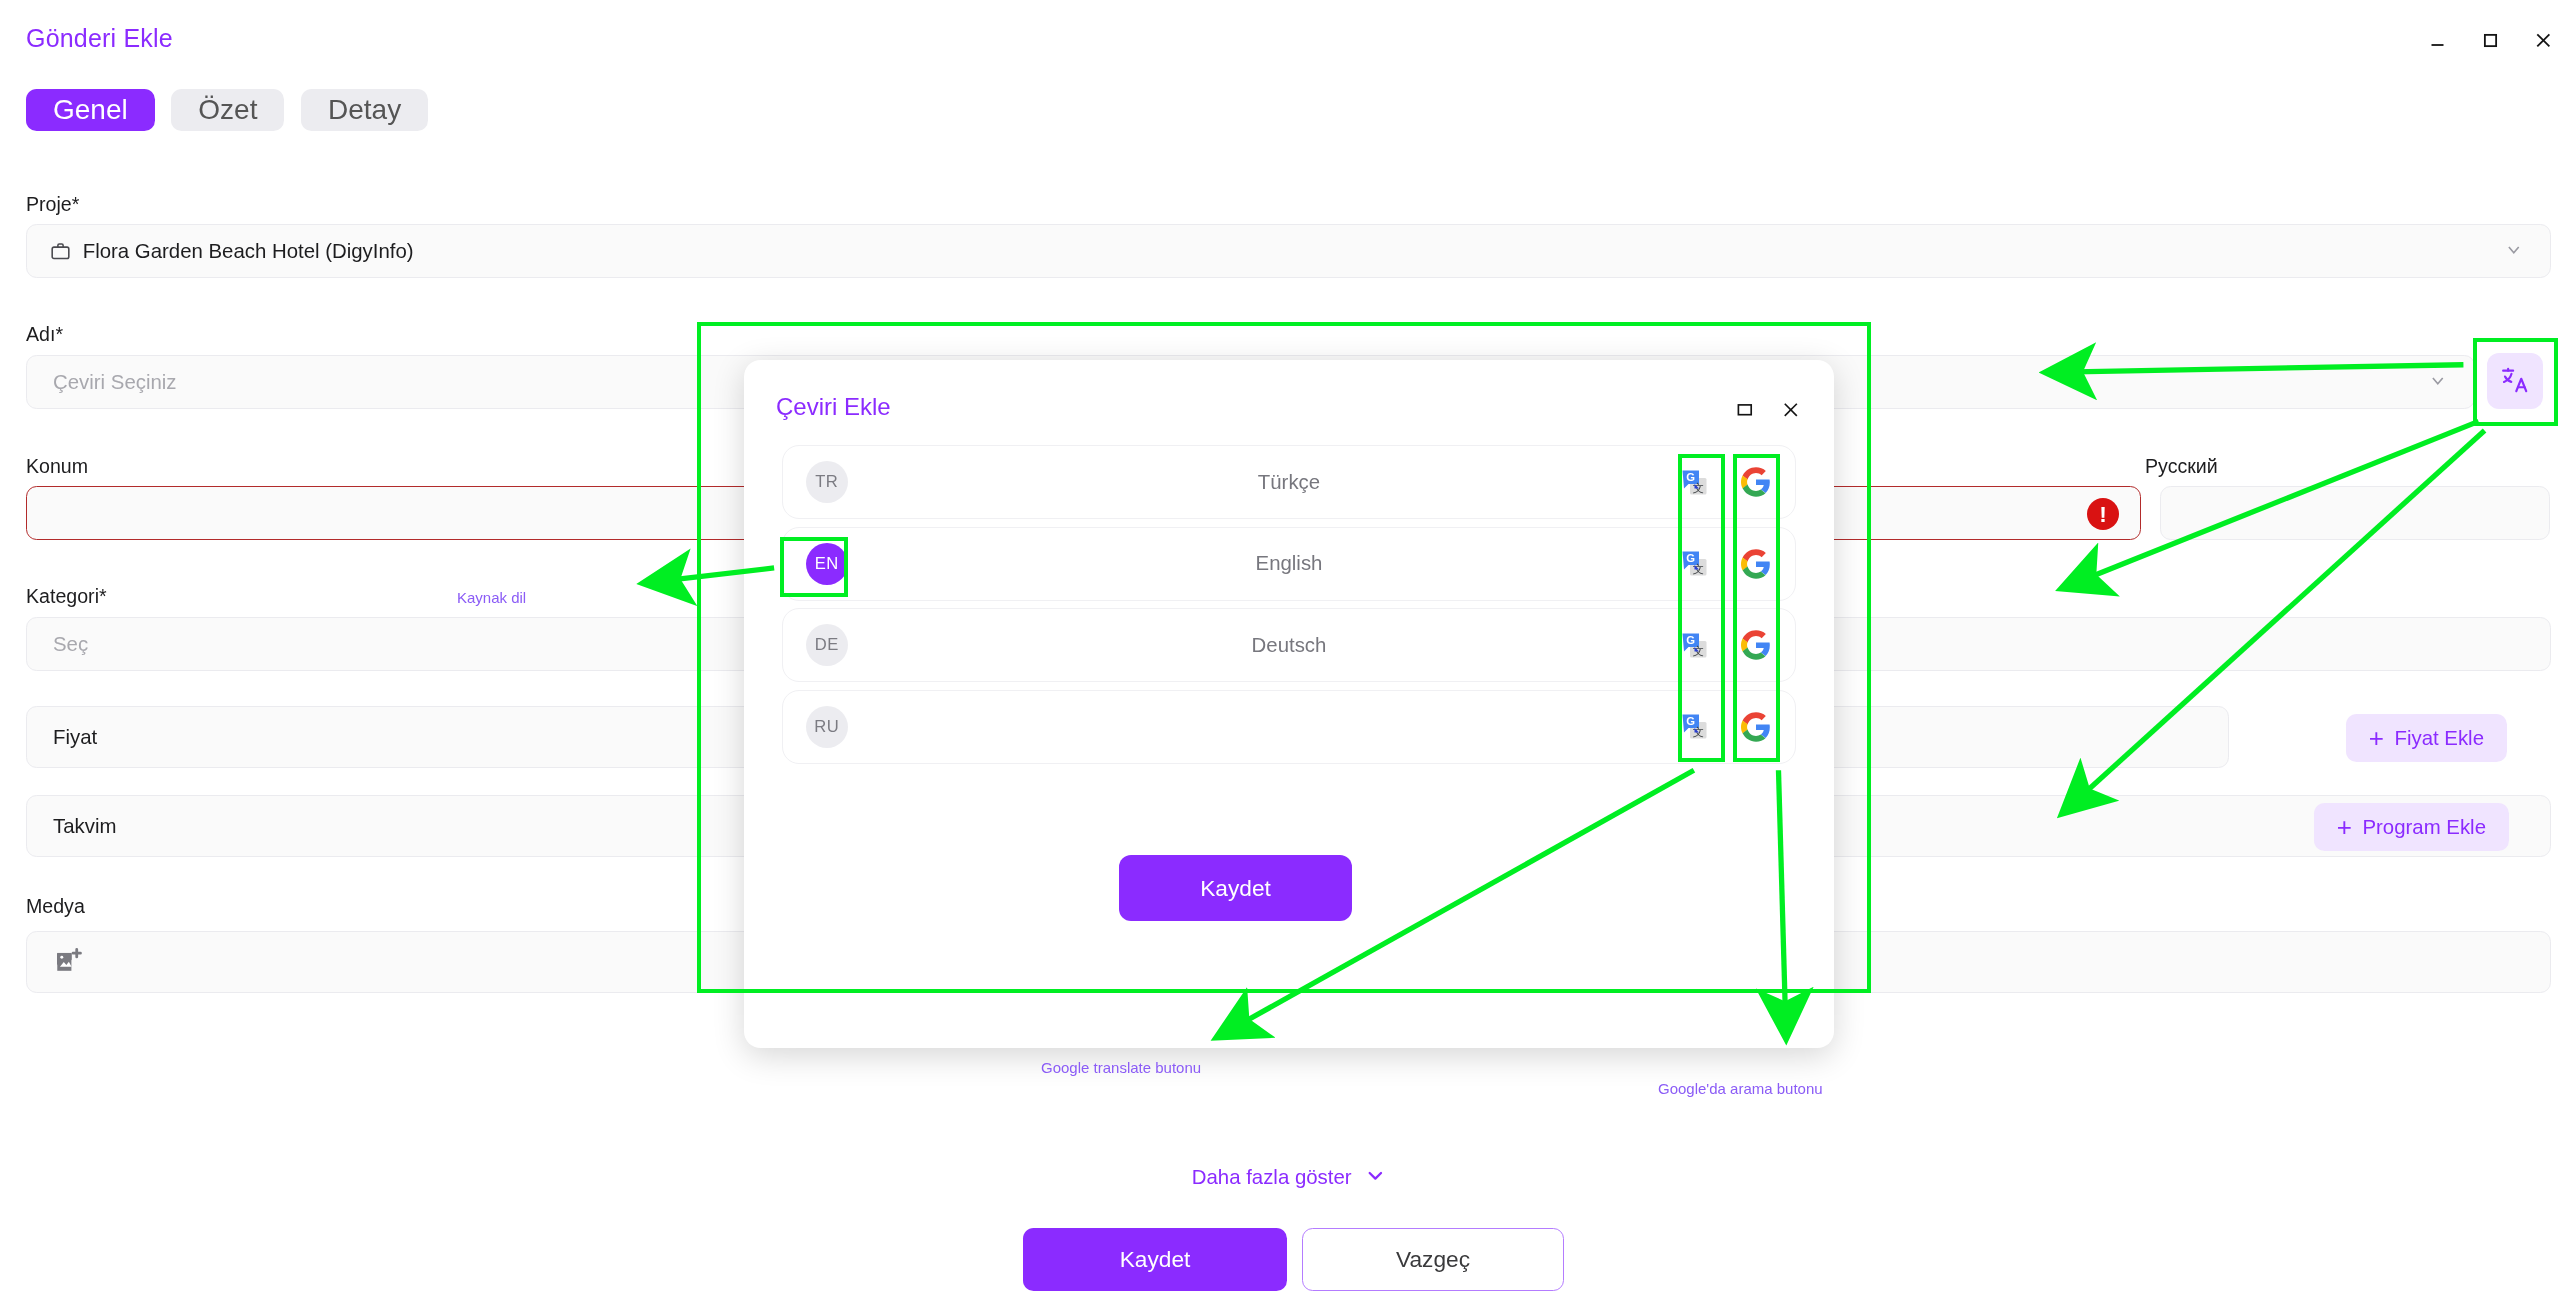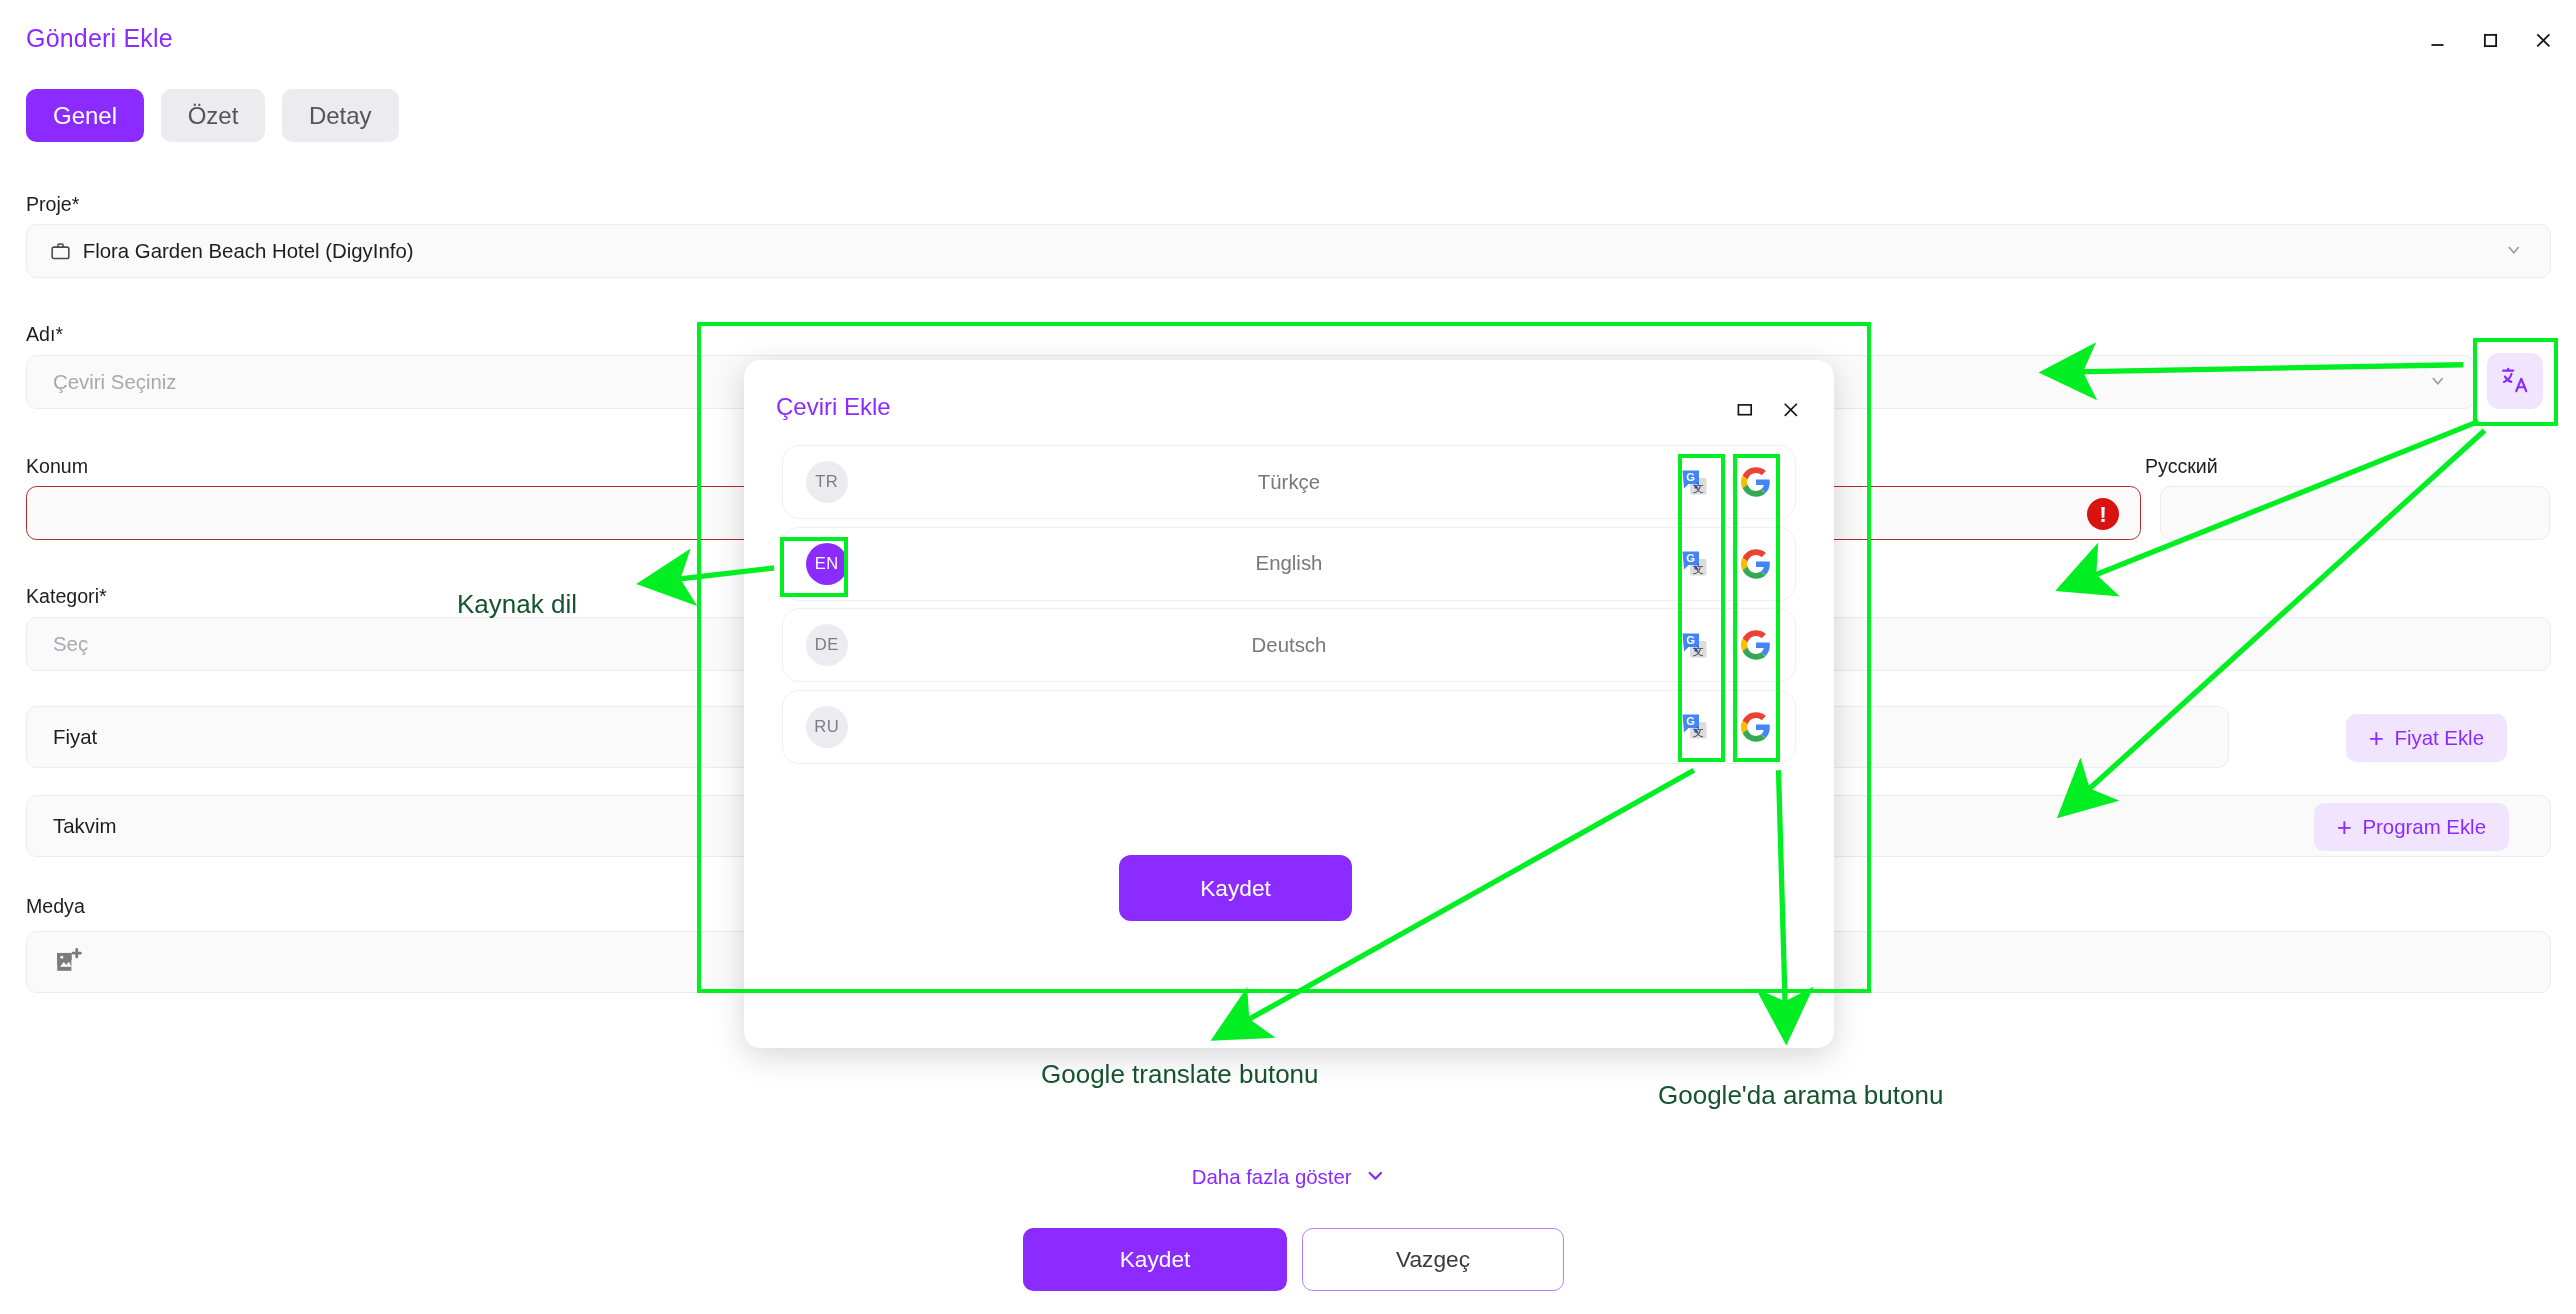--- a/index.html
+++ b/index.html
@@ -19,23 +19,23 @@
   .win-controls {
     position: absolute; right: 19.6px; top: 27px;
     display: flex; align-items: center; gap: 27px;
   }
   .win-btn { width: 26px; height: 26px; display:flex; align-items:center; justify-content:center; color:#141414; }
   .win-btn svg { display:block; }
 
   
   .tabs { position: absolute; left: 26px; top: 89px; display: flex; gap: 16.6px; }
   .tab {
-    height: 53px; padding: 0 27px; border-radius: 10.6px;
+    height: 42px; padding: 0 27px; border-radius: 10.6px;
     display: flex; align-items: center; justify-content: center;
-    font-size: 24px; color: #555; background: #ececf0; border: none;
+    font-size: 28px; color: #555; background: #ececf0; border: none;
     font-family: "Liberation Sans", sans-serif; cursor: pointer; white-space: nowrap;
   }
   .tab.active { background: #8b2bff; color: #fff; }
 
   
   .field-label {
     position: absolute; font-size: 19.6px; color: #1d1d1f; font-weight: 400;
   }
   .field-box {
     position: absolute; background: #fafafa;
@@ -126,21 +126,21 @@
   }
   .footer-btn.primary { background:#8b2bff; color:#fff; border:none; }
   .footer-btn.secondary { background:#fff; color:#3a3a3c; border:1.1px solid #b47cff; }
 
   
   .anno-layer { position:absolute; inset:0; pointer-events:none; }
   .anno-box {
     position:absolute; border: 4.5px solid #00ee22; background: transparent;
   }
   .anno-text {
-    position:absolute; color:#14532d; font-size: 26px;
+    position:absolute; color:#8b5cf6; font-size: 15px;
     font-family:"Liberation Sans", sans-serif; white-space:nowrap;
   }
 </style>
 </head>
 <body>
 
 <div id="root">
 
   <div class="page-title">Gönderi Ekle</div>
 

